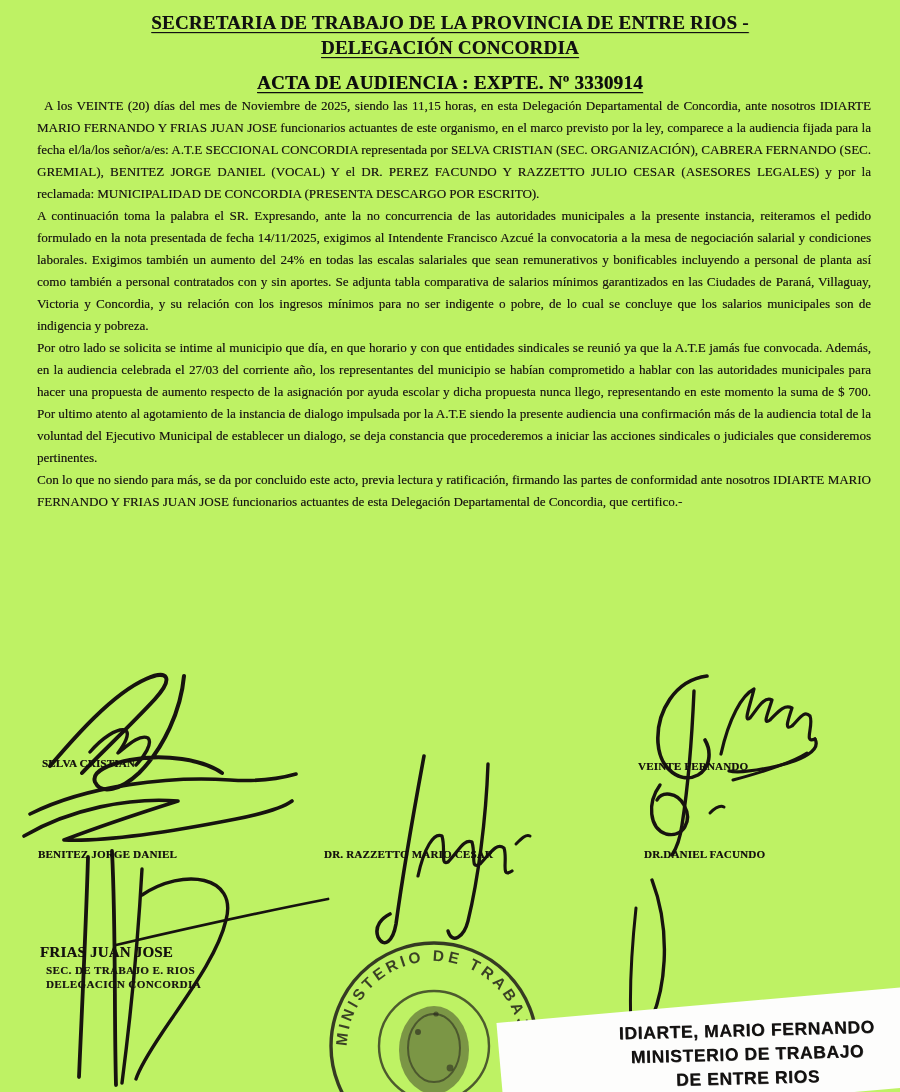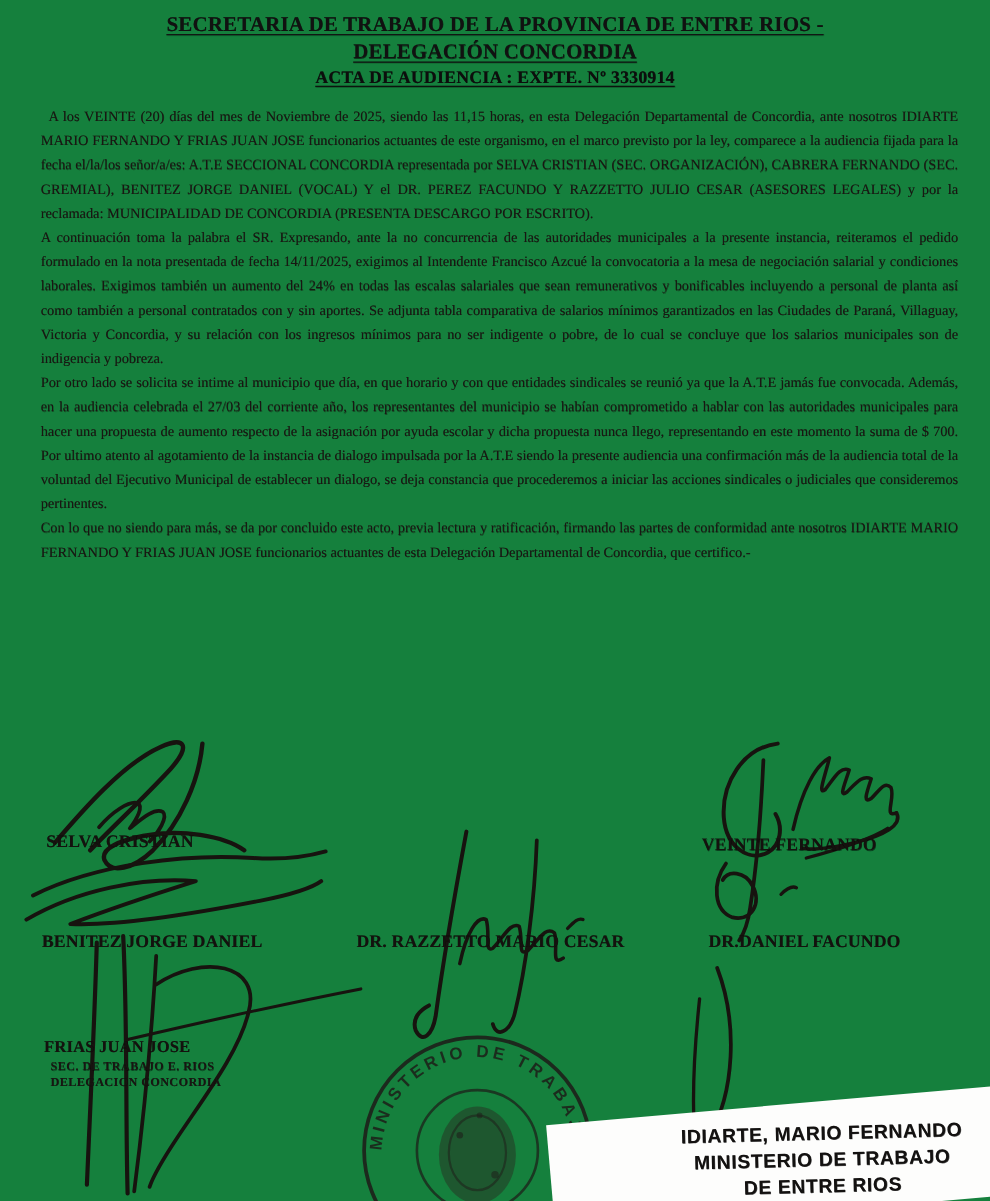--- a/index.html
+++ b/index.html
@@ -1,36 +1,36 @@
 <!DOCTYPE html>
 <html><head>
 <meta charset="utf-8">
 <style>
   html,body{margin:0;padding:0;background:#ffffff;}
   .page{
-    position:relative;width:900px;height:1092px;background:#15803d;overflow:hidden;
+    position:relative;width:900px;height:1092px;background:#bef264;overflow:hidden;
     font-family:"Liberation Serif", serif;color:#1b1916;
   }
   
   .doc-header{position:absolute;top:10px;left:0;right:0;text-align:center;}
   .h-line{font-weight:bold;font-size:19px;line-height:25px;letter-spacing:0.2px;color:#111;}
   .h-line span{text-decoration:underline;text-underline-offset:3px;text-shadow:0.3px 0.3px 0.5px rgba(0,0,0,.55);}
-  .case-line{margin-top:2px;font-weight:bold;font-size:16px;letter-spacing:0.3px;color:#0d0d0d;text-align:center;}
+  .case-line{margin-top:12px;font-weight:bold;font-size:19px;letter-spacing:0.3px;color:#0d0d0d;text-align:center;}
   .case-line span{text-decoration:underline;text-underline-offset:3px;text-shadow:0.4px 0.4px 0.6px rgba(0,0,0,.6);}
   
   .doc-body{
     position:absolute;top:95px;left:37px;width:834px;
     font-size:13px;line-height:22px;text-align:justify;
     color:#191613;text-shadow:0.25px 0.25px 0.45px rgba(20,15,10,.5);
   }
   .doc-body p{margin:0;}
   .doc-body p.first{text-indent:7px;}
   
   .sig-label{
-    position:absolute;font-weight:bold;font-size:16px;letter-spacing:0.2px;color:#14110e;
+    position:absolute;font-weight:bold;font-size:11px;letter-spacing:0.2px;color:#14110e;
     text-shadow:0.3px 0.3px 0.4px rgba(0,0,0,.5);white-space:nowrap;
   }
   .sig-sub{
     position:absolute;font-family:Liberation Serif, serif;font-weight:bold;
     font-size:11px;line-height:13.5px;letter-spacing:0.4px;color:#181512;white-space:nowrap;
     text-shadow:0.3px 0.3px 0.4px rgba(0,0,0,.45);
   }
   .sig-svg{position:absolute;overflow:visible;}
   .sig-svg path{fill:none;stroke:#17130f;stroke-linecap:round;stroke-linejoin:round;}
   

